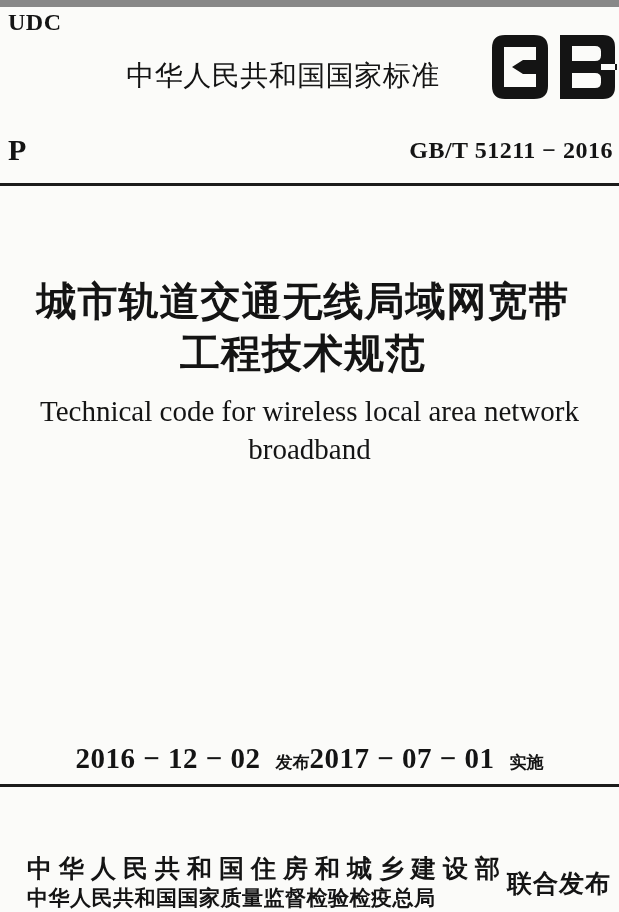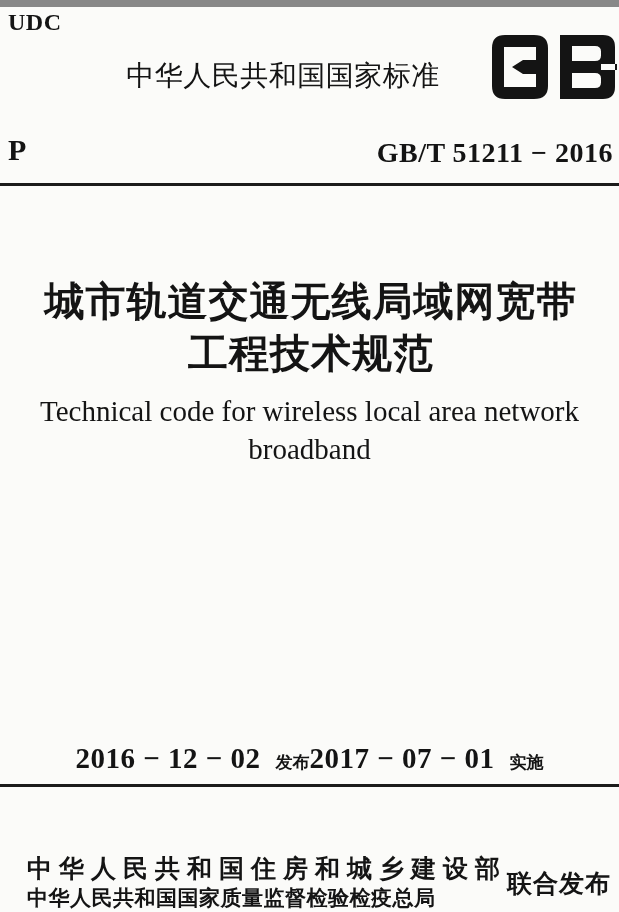--- a/index.html
+++ b/index.html
@@ -29,30 +29,30 @@
   .sr-only {
     position:absolute; width:1px; height:1px; overflow:hidden;
     clip:rect(0 0 0 0); white-space:nowrap;
   }
   .p-label {
     position:absolute; left:8px; top:126px;
     font-size:30px; font-weight:bold;
   }
   .std-number {
     position:absolute; right:6px; top:130px;
-    font-size:28px; font-weight:bold; letter-spacing:0.5px;
+    font-size:24px; font-weight:bold; letter-spacing:0.5px;
   }
   .rule {
     position:absolute; left:0; width:619px; height:3px; background:#1b1b1b;
   }
   .rule-top { top:176px; }
   .rule-bottom { top:777px; }
 
   .title-zh {
-    position:absolute; left:12px; top:269px; width:598px;
+    position:absolute; left:4px; top:269px; width:598px;
     text-align:center; font-weight:bold;
     font-size:40px; line-height:52px; letter-spacing:1px;
   }
   .title-en {
     position:absolute; left:0; top:385px; width:619px;
     text-align:center; font-size:29px; line-height:38px;
   }
 
   .dates {
     position:absolute; left:6px; top:735px; width:607px;

